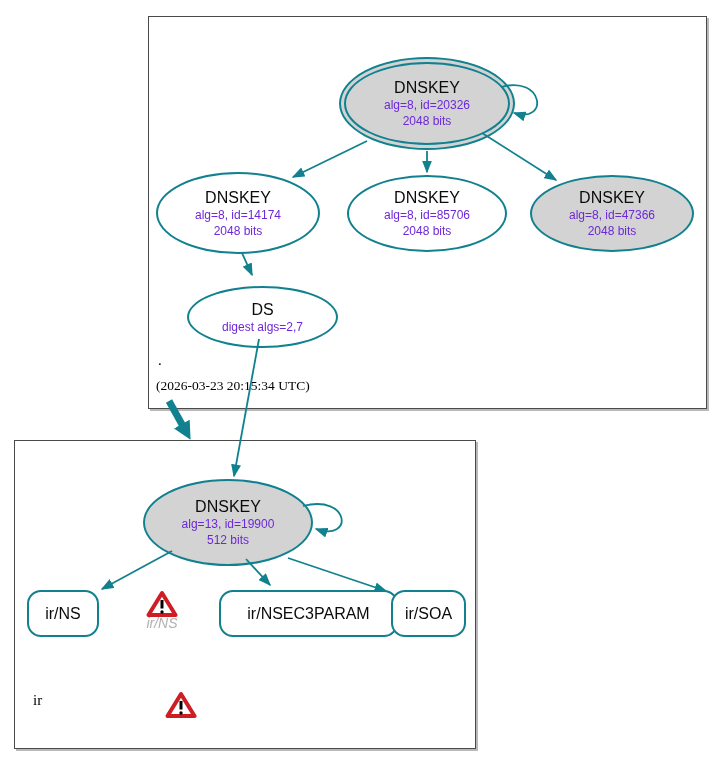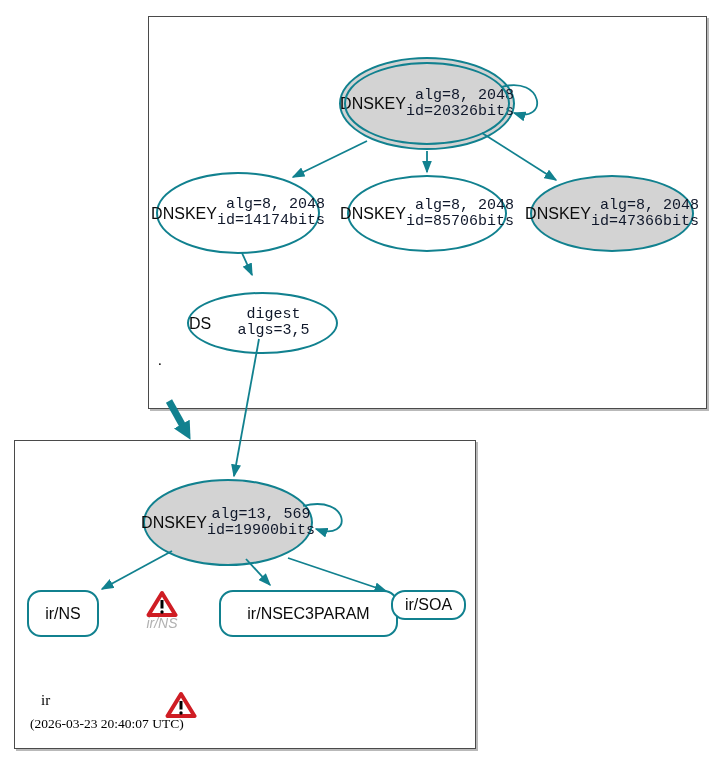--- a/index.html
+++ b/index.html
@@ -14,33 +14,33 @@
     font-family:"Liberation Serif",serif;color:#000;overflow:hidden;
   }
   .cluster{
     position:absolute;border:1px solid var(--border-gray);
     box-shadow:2px 2px 0 #b9b9b9;background:transparent;
   }
   .edges{position:absolute;left:0;top:0;pointer-events:none;z-index:3;}
   .node{position:absolute;z-index:2;box-sizing:border-box;}
   .ellipse{
     border:2px solid var(--teal);border-radius:50%;background:#fff;
-    display:flex;flex-direction:row;align-items:center;justify-content:center;
+    display:flex;flex-direction:column;align-items:center;justify-content:center;
     text-align:center;
   }
   .ellipse.gray{background:var(--gray-fill);}
   .inner-ring{
     position:absolute;inset:3px;border:2px solid var(--teal);border-radius:50%;
     pointer-events:none;
   }
   .node-title{
     font-family:"Liberation Sans",sans-serif;font-size:16px;line-height:19px;color:#0b0b0b;
   }
   .node-detail{
-    font-family:Liberation Mono, monospace;font-size:15px;line-height:16px;color:#0f172a;
+    font-family:Liberation Sans, sans-serif;font-size:12px;line-height:16px;color:#6d28d9;
   }
   .rrbox{
     border:2px solid var(--teal);border-radius:14px;background:#fff;
     display:flex;align-items:center;justify-content:center;
     font-family:"Liberation Sans",sans-serif;font-size:16px;color:#0b0b0b;
   }
   .zone-label{position:absolute;font-size:15px;z-index:2;}
   .zone-ts{position:absolute;font-size:13.5px;z-index:2;white-space:nowrap;}
   .warn{position:absolute;z-index:2;display:flex;flex-direction:column;align-items:center;}
   .warn-caption{
@@ -105,59 +105,59 @@
     <div class="node-detail">alg=8, id=85706</div>
     <div class="node-detail">2048 bits</div>
   </div>
 
   <div class="node ellipse gray" style="left:530px;top:175px;width:164px;height:77px;">
     <div class="node-title">DNSKEY</div>
     <div class="node-detail">alg=8, id=47366</div>
     <div class="node-detail">2048 bits</div>
   </div>
 
-  <div class="node ellipse" style="left:187px;top:292px;width:151px;height:62px;">
+  <div class="node ellipse" style="left:187px;top:286px;width:151px;height:62px;">
     <div class="node-title">DS</div>
-    <div class="node-detail">digest algs=3,5</div>
+    <div class="node-detail">digest algs=2,7</div>
   </div>
 
   <div class="zone-label" style="left:158px;top:352px;">.</div>
+  <div class="zone-ts" style="left:156px;top:378px;">(2026-03-23 20:15:34 UTC)</div>
 
   <div class="node ellipse gray" style="left:143px;top:479px;width:170px;height:87px;">
     <div class="node-title">DNSKEY</div>
     <div class="node-detail">alg=13, id=19900</div>
-    <div class="node-detail">569 bits</div>
+    <div class="node-detail">512 bits</div>
   </div>
 
   <div class="node rrbox" style="left:27px;top:590px;width:72px;height:47px;">
     <span>ir/NS</span>
   </div>
 
   <div class="warn" style="left:141px;top:590px;width:42px;">
     <svg width="32" height="28" viewBox="0 0 32 28">
       <path d="M16,3 L29.5,25 L2.5,25 z" fill="#ffffff" stroke="#cf1d24" stroke-width="4" stroke-linejoin="round"></path>
       <line x1="16" y1="10" x2="16" y2="18.5" stroke="#000" stroke-width="3"></line>
       <circle cx="16" cy="22" r="1.7" fill="#000"></circle>
     </svg>
     <div class="warn-caption">ir/NS</div>
   </div>
 
   <div class="node rrbox" style="left:219px;top:590px;width:179px;height:47px;">
     <span>ir/NSEC3PARAM</span>
   </div>
 
-  <div class="node rrbox" style="left:391px;top:590px;width:75px;height:30px;">
+  <div class="node rrbox" style="left:391px;top:590px;width:75px;height:47px;">
     <span>ir/SOA</span>
   </div>
 
-  <div class="zone-label" style="left:41px;top:692px;">ir</div>
+  <div class="zone-label" style="left:33px;top:692px;">ir</div>
 
   <div class="warn" style="left:164px;top:691px;width:34px;">
     <svg width="32" height="28" viewBox="0 0 32 28">
       <path d="M16,3 L29.5,25 L2.5,25 z" fill="#ffffff" stroke="#cf1d24" stroke-width="4" stroke-linejoin="round"></path>
       <line x1="16" y1="10" x2="16" y2="18.5" stroke="#000" stroke-width="3"></line>
       <circle cx="16" cy="22" r="1.7" fill="#000"></circle>
     </svg>
   </div>
 
-  <div class="zone-ts" style="left:30px;top:716px;">(2026-03-23 20:40:07 UTC)</div>
 
 </div>
 
 </body></html>

